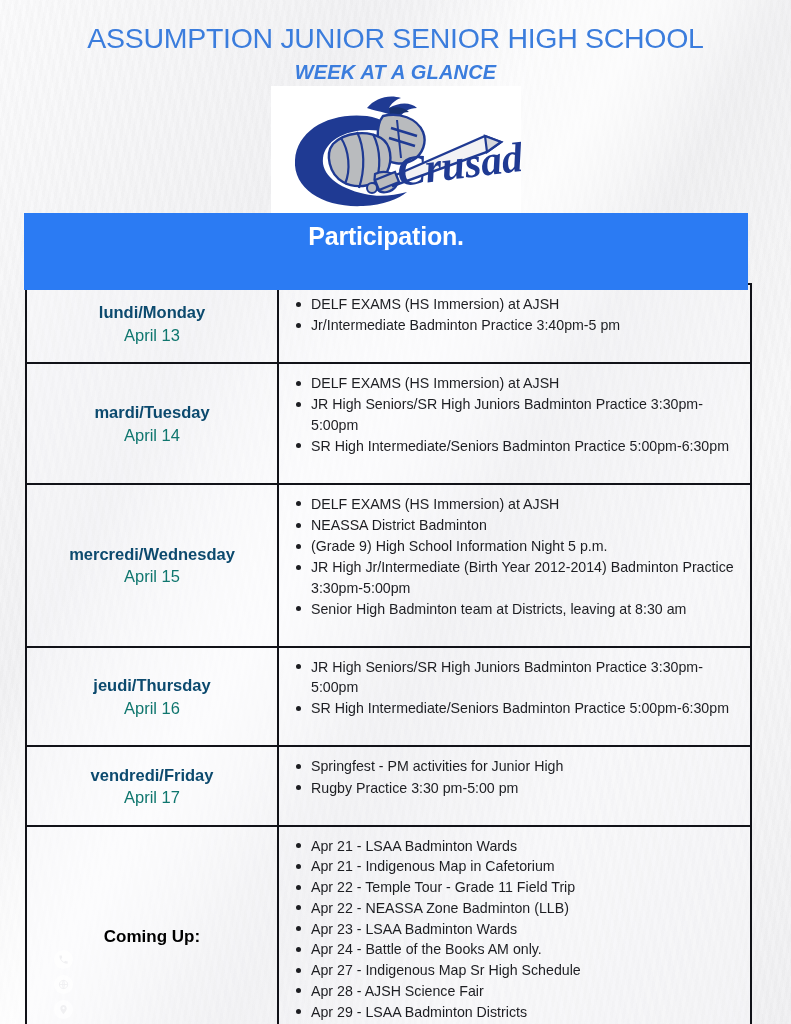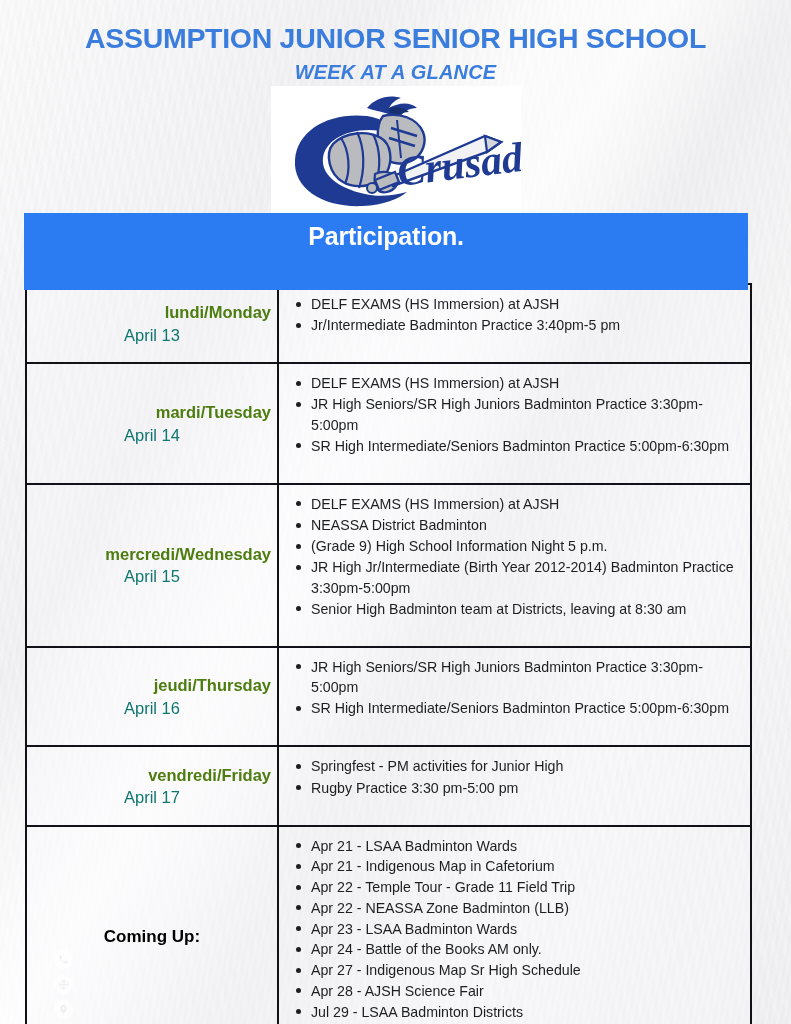--- a/index.html
+++ b/index.html
@@ -52,21 +52,21 @@
     z-index: 0;
   }
 
   .page { position: relative; z-index: 2; }
 
   
   .header { text-align: center; padding-top: 24px; }
 
   .school-title {
     font-size: 28.5px;
-    font-weight: bold;
+    font-weight: normal;
     color: #3B7DDD;
     letter-spacing: -0.3px;
     line-height: 1.05;
     white-space: nowrap;
   }
 
   .subtitle {
     font-size: 20px;
     font-weight: bold;
     font-style: italic;
@@ -134,23 +134,22 @@
   .col-day { width: 252px; }
   .col-events { width: 473px; }
 
   .day-cell {
     text-align: center;
     padding: 10px 6px;
   }
   .day-name {
     font-size: 16.5px;
     font-weight: bold;
-    color: #4d7c0f;
+    color: #0c4a6e;
     line-height: 1.35;
-    text-align: right;
   }
   .day-date {
     font-size: 16.5px;
     font-weight: normal;
     color: #0f766e;
     line-height: 1.35;
   }
   .coming-up-label {
     font-size: 17px;
     font-weight: bold;
@@ -341,21 +340,21 @@
           <td class="events-cell compact">
             <ul>
               <li>Apr 21 - LSAA Badminton Wards</li>
               <li>Apr 21 - Indigenous Map in Cafetorium</li>
               <li>Apr 22 - Temple Tour - Grade 11 Field Trip</li>
               <li>Apr 22 - NEASSA Zone Badminton (LLB)</li>
               <li>Apr 23 - LSAA Badminton Wards</li>
               <li>Apr 24 - Battle of the Books AM only.</li>
               <li>Apr 27 - Indigenous Map Sr High Schedule</li>
               <li>Apr 28 - AJSH Science Fair</li>
-              <li>Jul 29 - LSAA Badminton Districts</li>
+              <li>Apr 29 - LSAA Badminton Districts</li>
             </ul>
           </td>
         </tr>
       </tbody>
   </table>
 
   <div class="watermark-icons">
     <div class="wm-icon">
       <svg width="11" height="11" viewBox="0 0 24 24" fill="#f0f0f2">
         <path d="M6.6 10.8c1.4 2.8 3.8 5.2 6.6 6.6l2.2-2.2c.3-.3.7-.4 1-.2 1.2.4 2.4.6 3.6.6.6 0 1 .4 1 1V20c0 .6-.4 1-1 1C10.6 21 3 13.4 3 4c0-.6.4-1 1-1h3.5c.6 0 1 .4 1 1 0 1.3.2 2.5.6 3.6.1.3 0 .7-.2 1l-2.3 2.2z"></path>

